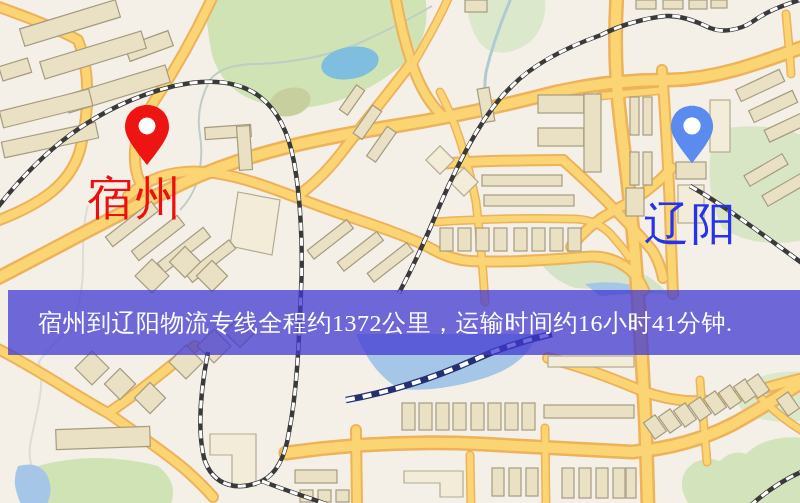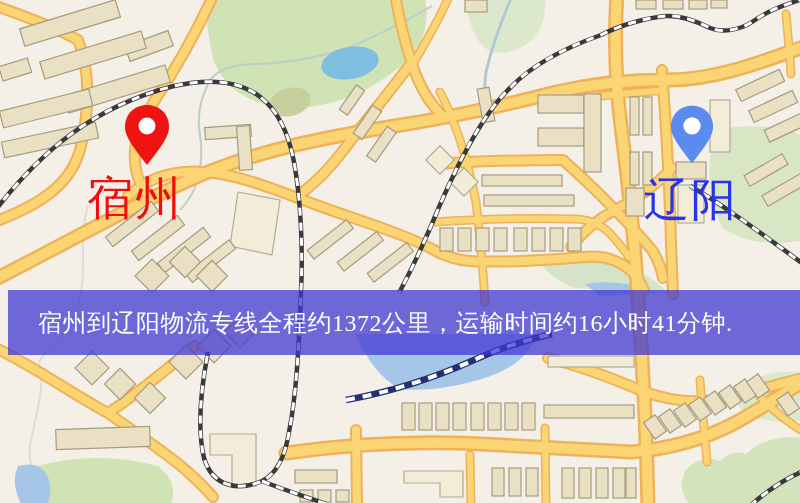--- a/index.html
+++ b/index.html
@@ -302,18 +302,18 @@
     </svg>
   </div>
   <div class="map-label label-origin" style="color: rgb(242, 13, 13);">宿州</div>
 
   <div class="marker marker-dest">
     <svg viewBox="0 0 48 64">
       <path fill="#5b8bee" d="M24,2 C11,2 2,11.5 2,24 C2,33 9,43 24,62 C39,43 46,33 46,24 C46,11.5 37,2 24,2 Z"></path>
       <circle cx="24" cy="23" r="9" fill="#ffffff"></circle>
     </svg>
   </div>
-  <div class="map-label label-dest" style="color: rgb(39, 51, 232);">辽阳</div>
+  <div class="map-label label-dest" style="color: rgb(39, 51, 232); margin-top: 24px;">辽阳</div>
 
   <div class="banner" style="background-color: rgba(64, 55, 210, 0.74);">
     <p style="color: rgb(255, 255, 255);">宿州到辽阳物流专线全程约1372公里，运输时间约16小时41分钟.</p>
   </div>
 </div>
 
 </body></html>

